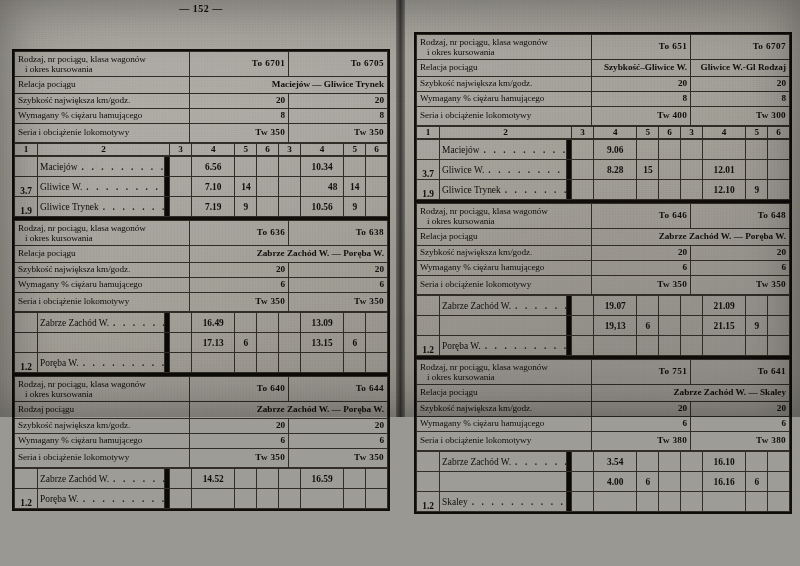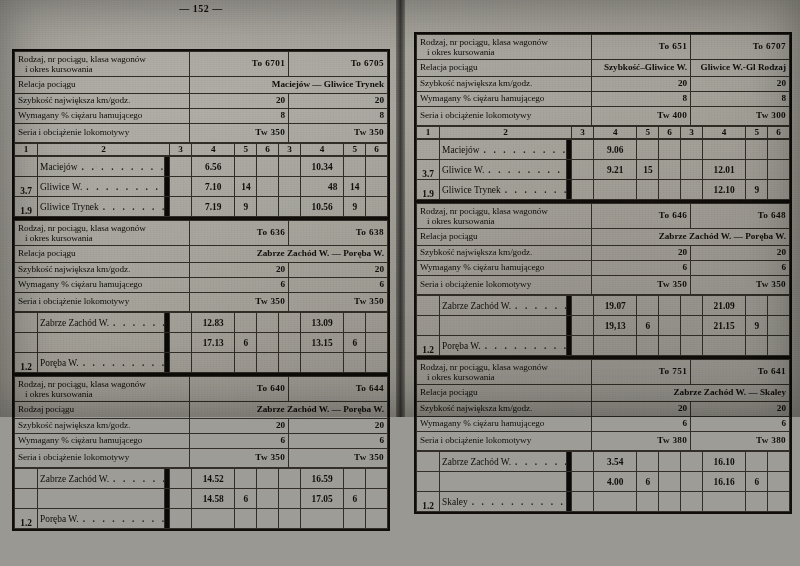--- a/index.html
+++ b/index.html
@@ -290,21 +290,21 @@
               <col style="width:13.2%">
               <col style="width:6.6%">
               <col style="width:6.6%">
     </colgroup>
     <tbody>
               <tr style="height: 20px;">
       <td class="dist"></td>
       <td class="stn"><span class="nm">Zabrze Zachód W.</span><span class="lead">. . . . . . . . . .</span></td>
       <td class="blkbar"></td>
       <td class="tm"></td>
-      <td class="tm">12.83</td>
+      <td class="tm">16.49</td>
       <td class="mn"></td>
       <td class="mn"></td>
       <td class="tm"></td>
       <td class="tm">13.09</td>
       <td class="mn"></td>
       <td class="mn"></td>
     </tr>
               <tr style="height: 20px;">
       <td class="dist"></td>
       <td class="stn"></td>
@@ -388,33 +388,20 @@
       <td class="dist"></td>
       <td class="stn"><span class="nm">Zabrze Zachód W.</span><span class="lead">. . . . . . . . . .</span></td>
       <td class="blkbar"></td>
       <td class="tm"></td>
       <td class="tm">14.52</td>
       <td class="mn"></td>
       <td class="mn"></td>
       <td class="tm"></td>
       <td class="tm">16.59</td>
       <td class="mn"></td>
-      <td class="mn"></td>
-    </tr>
-              <tr style="height: 20px;">
-      <td class="dist"></td>
-      <td class="stn"></td>
-      <td class="blkbar"></td>
-      <td class="tm"></td>
-      <td class="tm">14.58</td>
-      <td class="mn">6</td>
-      <td class="mn"></td>
-      <td class="tm"></td>
-      <td class="tm">17.05</td>
-      <td class="mn">6</td>
       <td class="mn"></td>
     </tr>
               <tr style="height: 20px;">
       <td class="dist">1.2</td>
       <td class="stn"><span class="nm">Poręba W.</span><span class="lead">. . . . . . . . . .</span></td>
       <td class="blkbar"></td>
       <td class="tm"></td>
       <td class="tm"></td>
       <td class="mn"></td>
       <td class="mn"></td>
@@ -520,21 +507,21 @@
       <td class="tm"></td>
       <td class="tm"></td>
       <td class="mn"></td>
       <td class="mn"></td>
     </tr>
               <tr style="height: 20px;">
       <td class="dist">3.7</td>
       <td class="stn"><span class="nm">Gliwice W.</span><span class="lead">. . . . . . . . . .</span></td>
       <td class="blkbar"></td>
       <td class="tm"></td>
-      <td class="tm">9.21</td>
+      <td class="tm">8.28</td>
       <td class="mn">15</td>
       <td class="mn"></td>
       <td class="tm"></td>
       <td class="tm">12.01</td>
       <td class="mn"></td>
       <td class="mn"></td>
     </tr>
               <tr style="height: 20px;">
       <td class="dist">1.9</td>
       <td class="stn"><span class="nm">Gliwice Trynek</span><span class="lead">. . . . . . . . . .</span></td>

